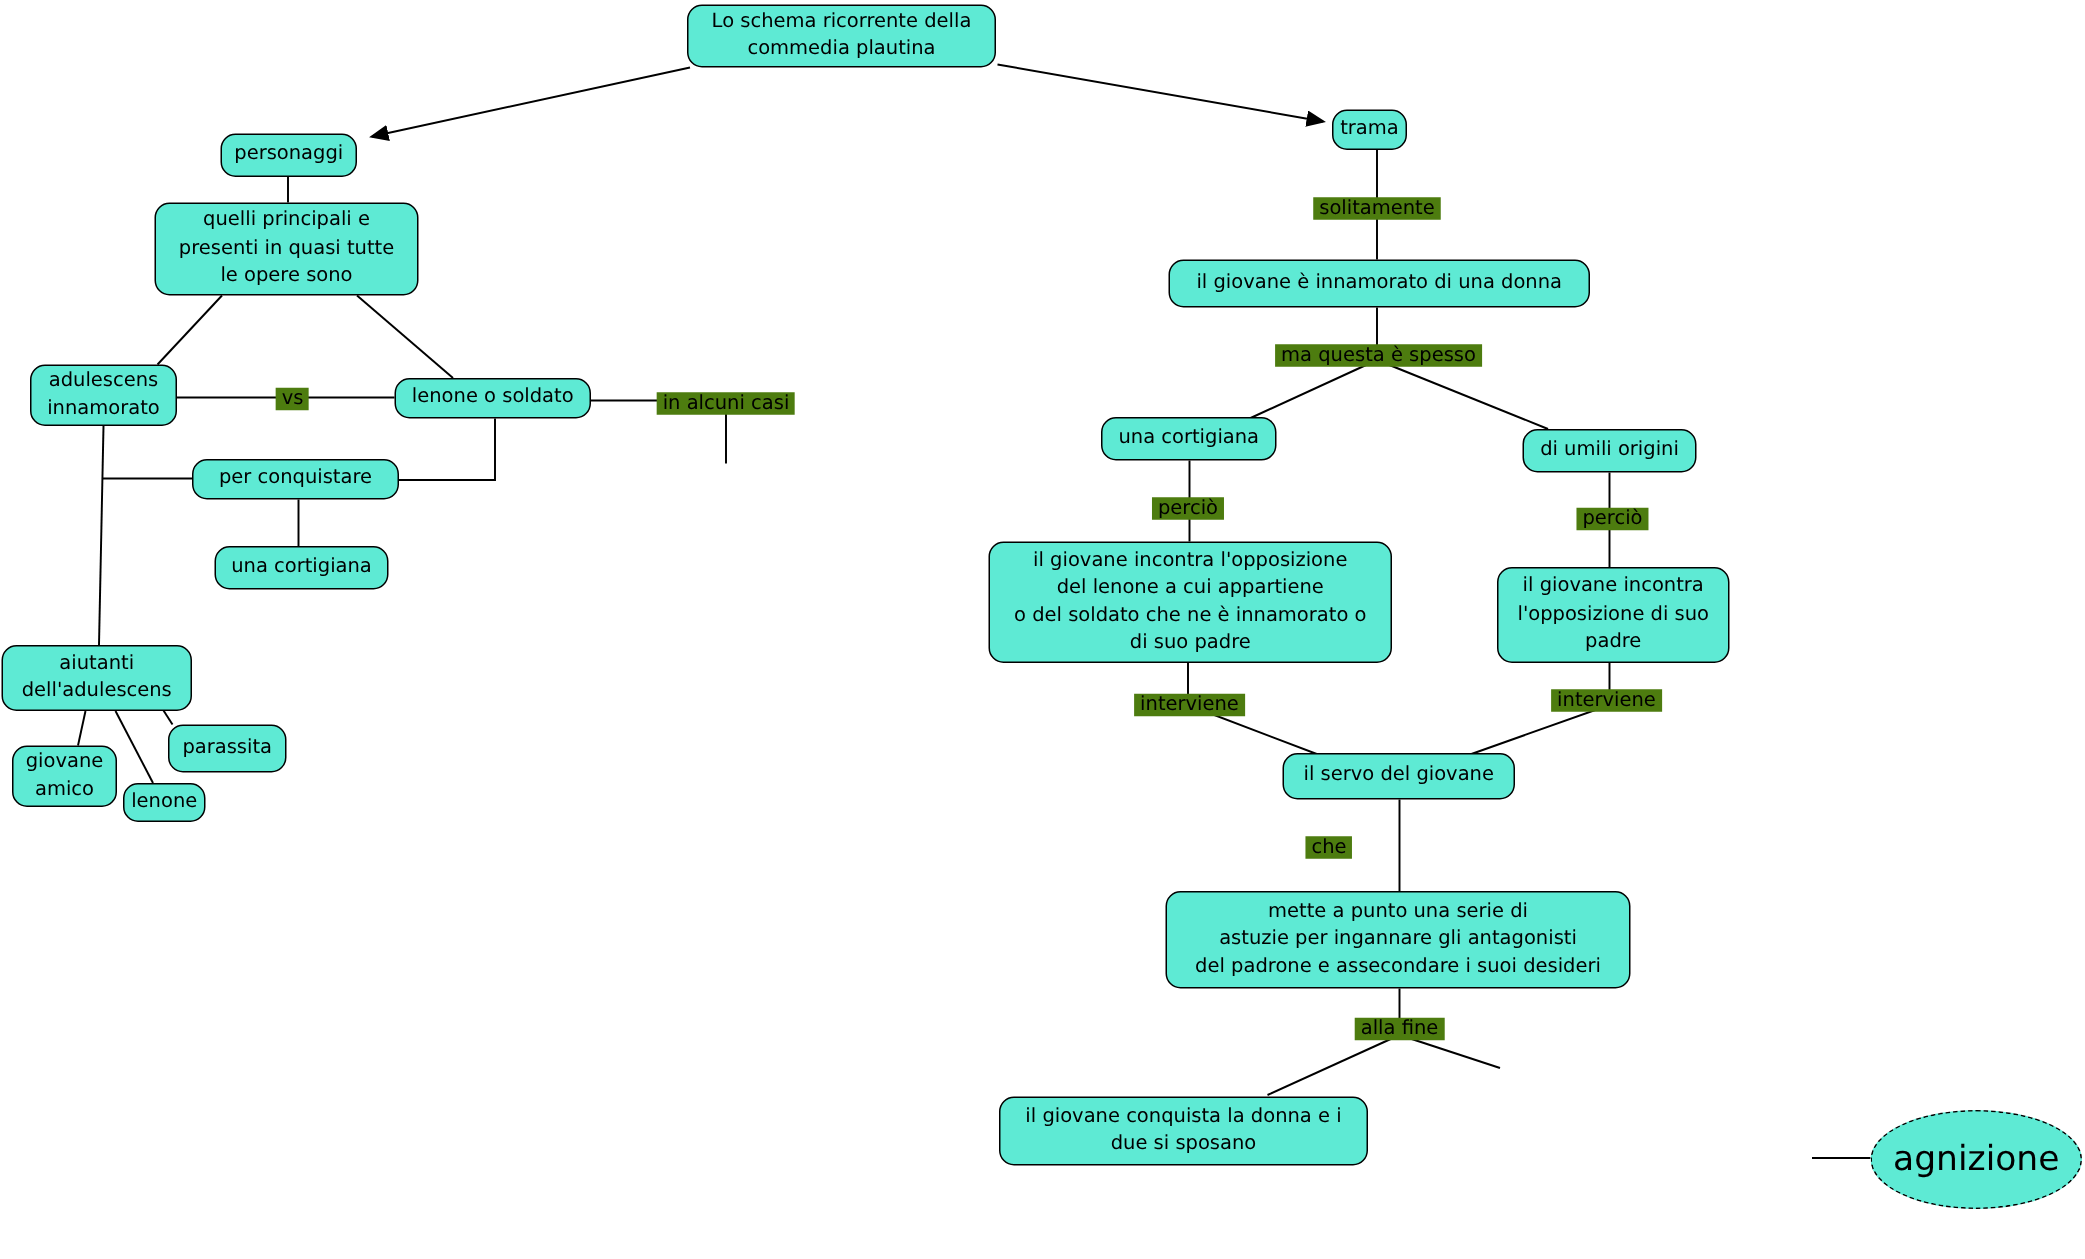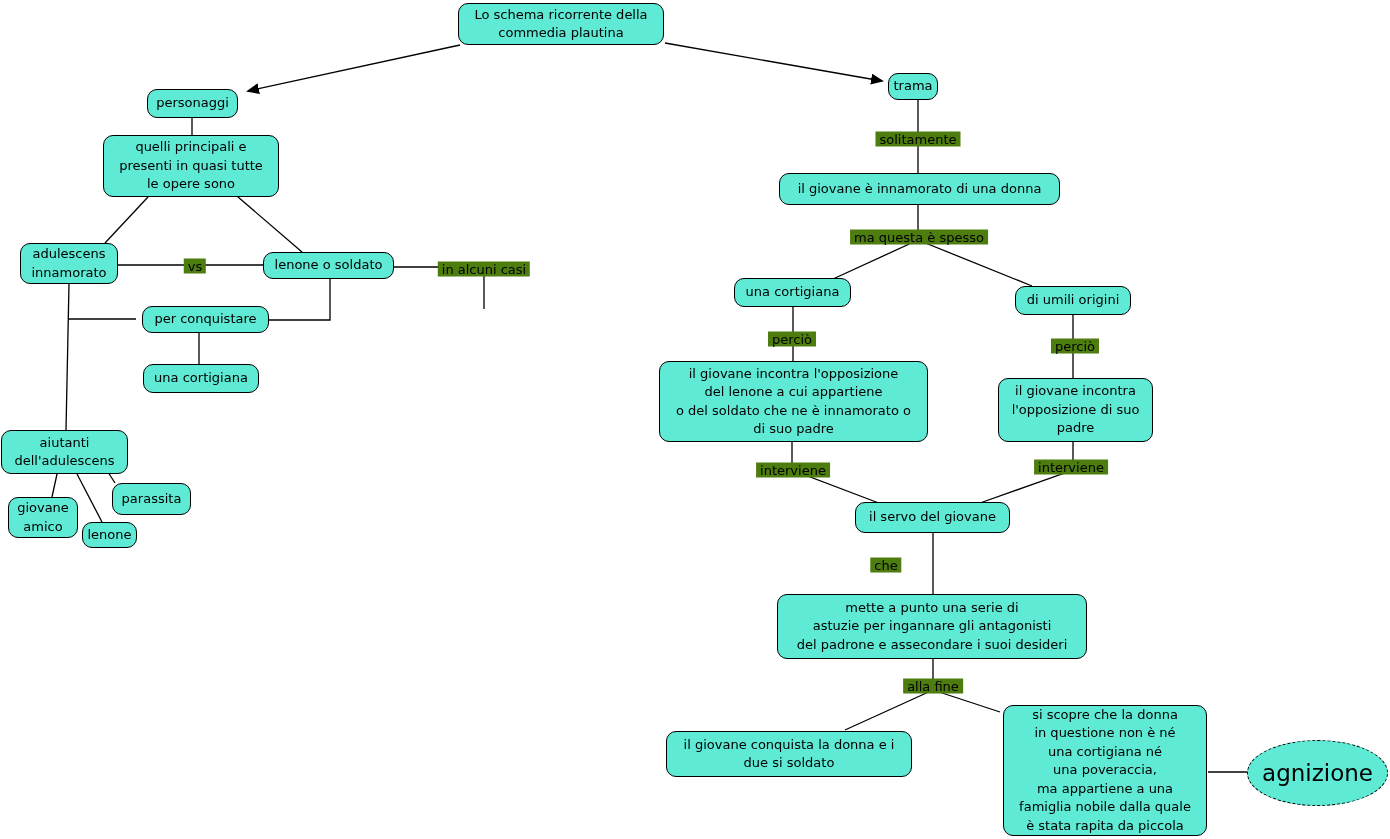--- a/index.html
+++ b/index.html
@@ -90,21 +90,21 @@
 
   <div class="node" style="left:458px;top:3px;width:206px;height:42px">Lo schema ricorrente della
 commedia plautina</div>
   <div class="node" style="left:147px;top:89px;width:91px;height:29px">personaggi</div>
   <div class="node" style="left:103px;top:135px;width:176px;height:62px">quelli principali e
 presenti in quasi tutte
 le opere sono</div>
   <div class="node" style="left:20px;top:243px;width:98px;height:41px">adulescens
 innamorato</div>
   <div class="node" style="left:263px;top:252px;width:131px;height:27px">lenone o soldato</div>
-  <div class="node" style="left:142px;top:306px;width:127px;height:27px">per conquistare</div>
+  <div class="node" style="left:128px;top:306px;width:138px;height:27px">per conquistare</div>
   <div class="node" style="left:143px;top:364px;width:116px;height:29px">una cortigiana</div>
   <div class="node" style="left:1px;top:430px;width:127px;height:44px">aiutanti
 dell'adulescens</div>
   <div class="node" style="left:8px;top:497px;width:70px;height:41px">giovane
 amico</div>
   <div class="node" style="left:82px;top:522px;width:55px;height:26px">lenone</div>
   <div class="node" style="left:112px;top:483px;width:79px;height:32px">parassita</div>
   <div class="node" style="left:888px;top:73px;width:50px;height:27px">trama</div>
   <div class="node" style="left:779px;top:173px;width:281px;height:32px">il giovane è innamorato di una donna</div>
   <div class="node" style="left:734px;top:278px;width:117px;height:29px">una cortigiana</div>
@@ -114,28 +114,21 @@
 o del soldato che ne è innamorato o
 di suo padre</div>
   <div class="node" style="left:998px;top:378px;width:155px;height:64px">il giovane incontra
 l'opposizione di suo
 padre</div>
   <div class="node" style="left:855px;top:502px;width:155px;height:31px">il servo del giovane</div>
   <div class="node" style="left:777px;top:594px;width:310px;height:65px">mette a punto una serie di
 astuzie per ingannare gli antagonisti
 del padrone e assecondare i suoi desideri</div>
   <div class="node" style="left:666px;top:731px;width:246px;height:46px">il giovane conquista la donna e i
-due si soldato</div>
-  <div class="node" style="left:1003px;top:705px;width:204px;height:131px">si scopre che la donna
-in questione non è né
-una cortigiana né
-una poveraccia,
-ma appartiene a una
-famiglia nobile dalla quale
-è stata rapita da piccola</div>
+due si sposano</div>
   <div class="node ellipse" style="left:1247px;top:740px;width:141px;height:66px">agnizione</div>
 
   <div class="edge-label" style="left:195px;top:266px">vs</div>
   <div class="edge-label" style="left:484px;top:269px">in alcuni casi</div>
   <div class="edge-label" style="left:918px;top:139px">solitamente</div>
   <div class="edge-label" style="left:919px;top:237px">ma questa è spesso</div>
   <div class="edge-label" style="left:792px;top:339px">perciò</div>
   <div class="edge-label" style="left:1075px;top:346px">perciò</div>
   <div class="edge-label" style="left:793px;top:470px">interviene</div>
   <div class="edge-label" style="left:1071px;top:467px">interviene</div>

